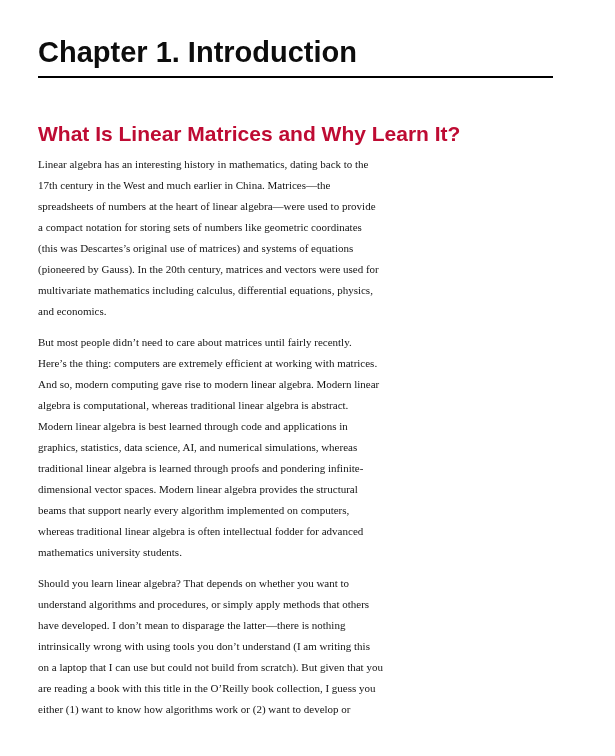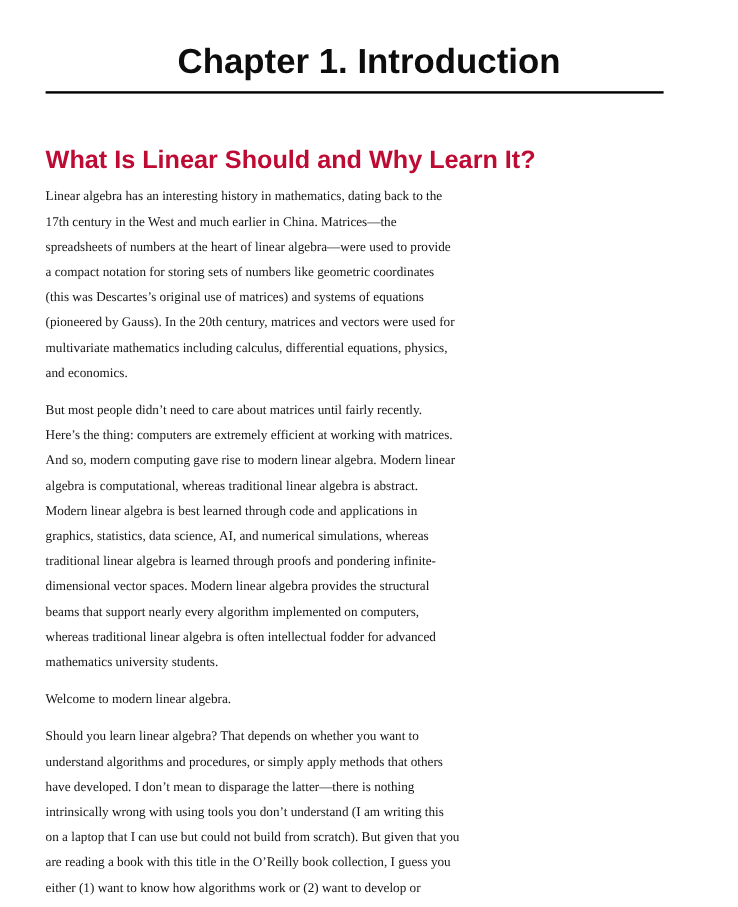--- a/index.html
+++ b/index.html
@@ -21,21 +21,20 @@
     background: #ffffff;
   }
   .chapter-title {
     margin: 0;
     font-family: "Liberation Sans", sans-serif;
     font-weight: bold;
     font-size: 29px;
     line-height: 31px;
     letter-spacing: 0px;
     color: #0d0d0d;
-    text-align: center;
   }
   .title-rule {
     border: none;
     border-top: 2px solid #000000;
     width: 515px;
     margin: 8px 0 0 0;
   }
   .section-heading {
     margin: 44px 0 0 0;
     font-family: "Liberation Sans", sans-serif;
@@ -57,21 +56,21 @@
   }
 </style>
 </head>
 <body>
 
 <div class="page">
   <h1 class="chapter-title">Chapter 1. Introduction</h1>
 
   <hr class="title-rule">
 
-  <h2 class="section-heading">What Is Linear Should and Why Learn It?</h2>
+  <h2 class="section-heading">What Is Linear Matrices and Why Learn It?</h2>
 
   <p class="body-paragraph">Linear algebra has an interesting history in mathematics, dating back to the
 17th century in the West and much earlier in China. Matrices—the
 spreadsheets of numbers at the heart of linear algebra—were used to provide
 a compact notation for storing sets of numbers like geometric coordinates
 (this was Descartes’s original use of matrices) and systems of equations
 (pioneered by Gauss). In the 20th century, matrices and vectors were used for
 multivariate mathematics including calculus, differential equations, physics,
 and economics.</p>
 
@@ -80,21 +79,20 @@
 And so, modern computing gave rise to modern linear algebra. Modern linear
 algebra is computational, whereas traditional linear algebra is abstract.
 Modern linear algebra is best learned through code and applications in
 graphics, statistics, data science, AI, and numerical simulations, whereas
 traditional linear algebra is learned through proofs and pondering infinite-
 dimensional vector spaces. Modern linear algebra provides the structural
 beams that support nearly every algorithm implemented on computers,
 whereas traditional linear algebra is often intellectual fodder for advanced
 mathematics university students.</p>
 
-  <p class="body-paragraph">Welcome to modern linear algebra.</p>
 
   <p class="body-paragraph">Should you learn linear algebra? That depends on whether you want to
 understand algorithms and procedures, or simply apply methods that others
 have developed. I don’t mean to disparage the latter—there is nothing
 intrinsically wrong with using tools you don’t understand (I am writing this
 on a laptop that I can use but could not build from scratch). But given that you
 are reading a book with this title in the O’Reilly book collection, I guess you
 either (1) want to know how algorithms work or (2) want to develop or</p>
 </div>
 

